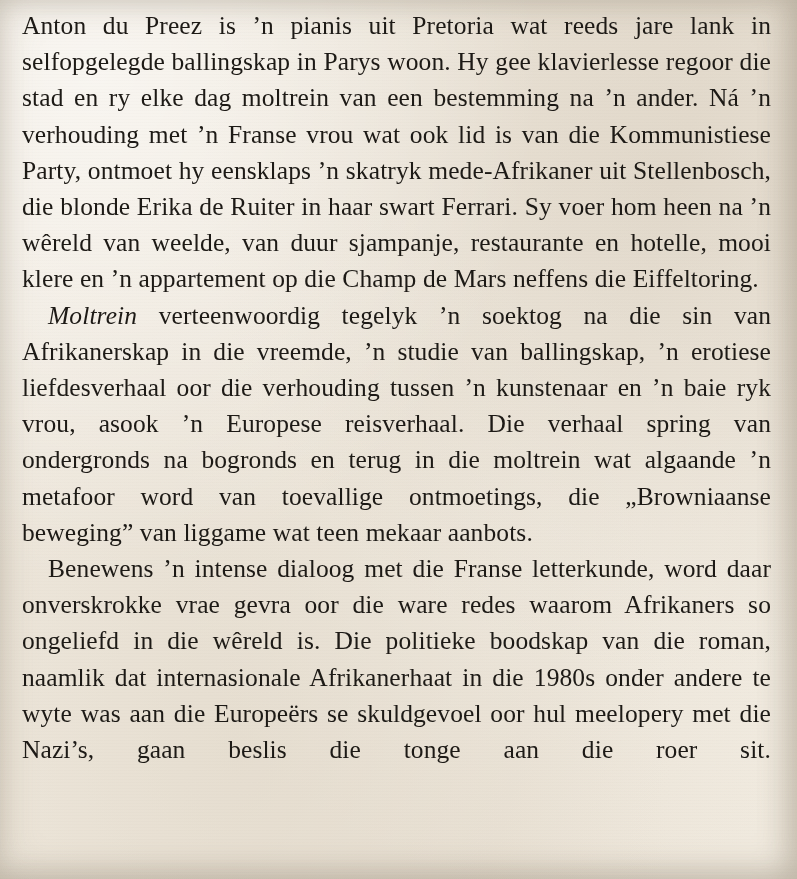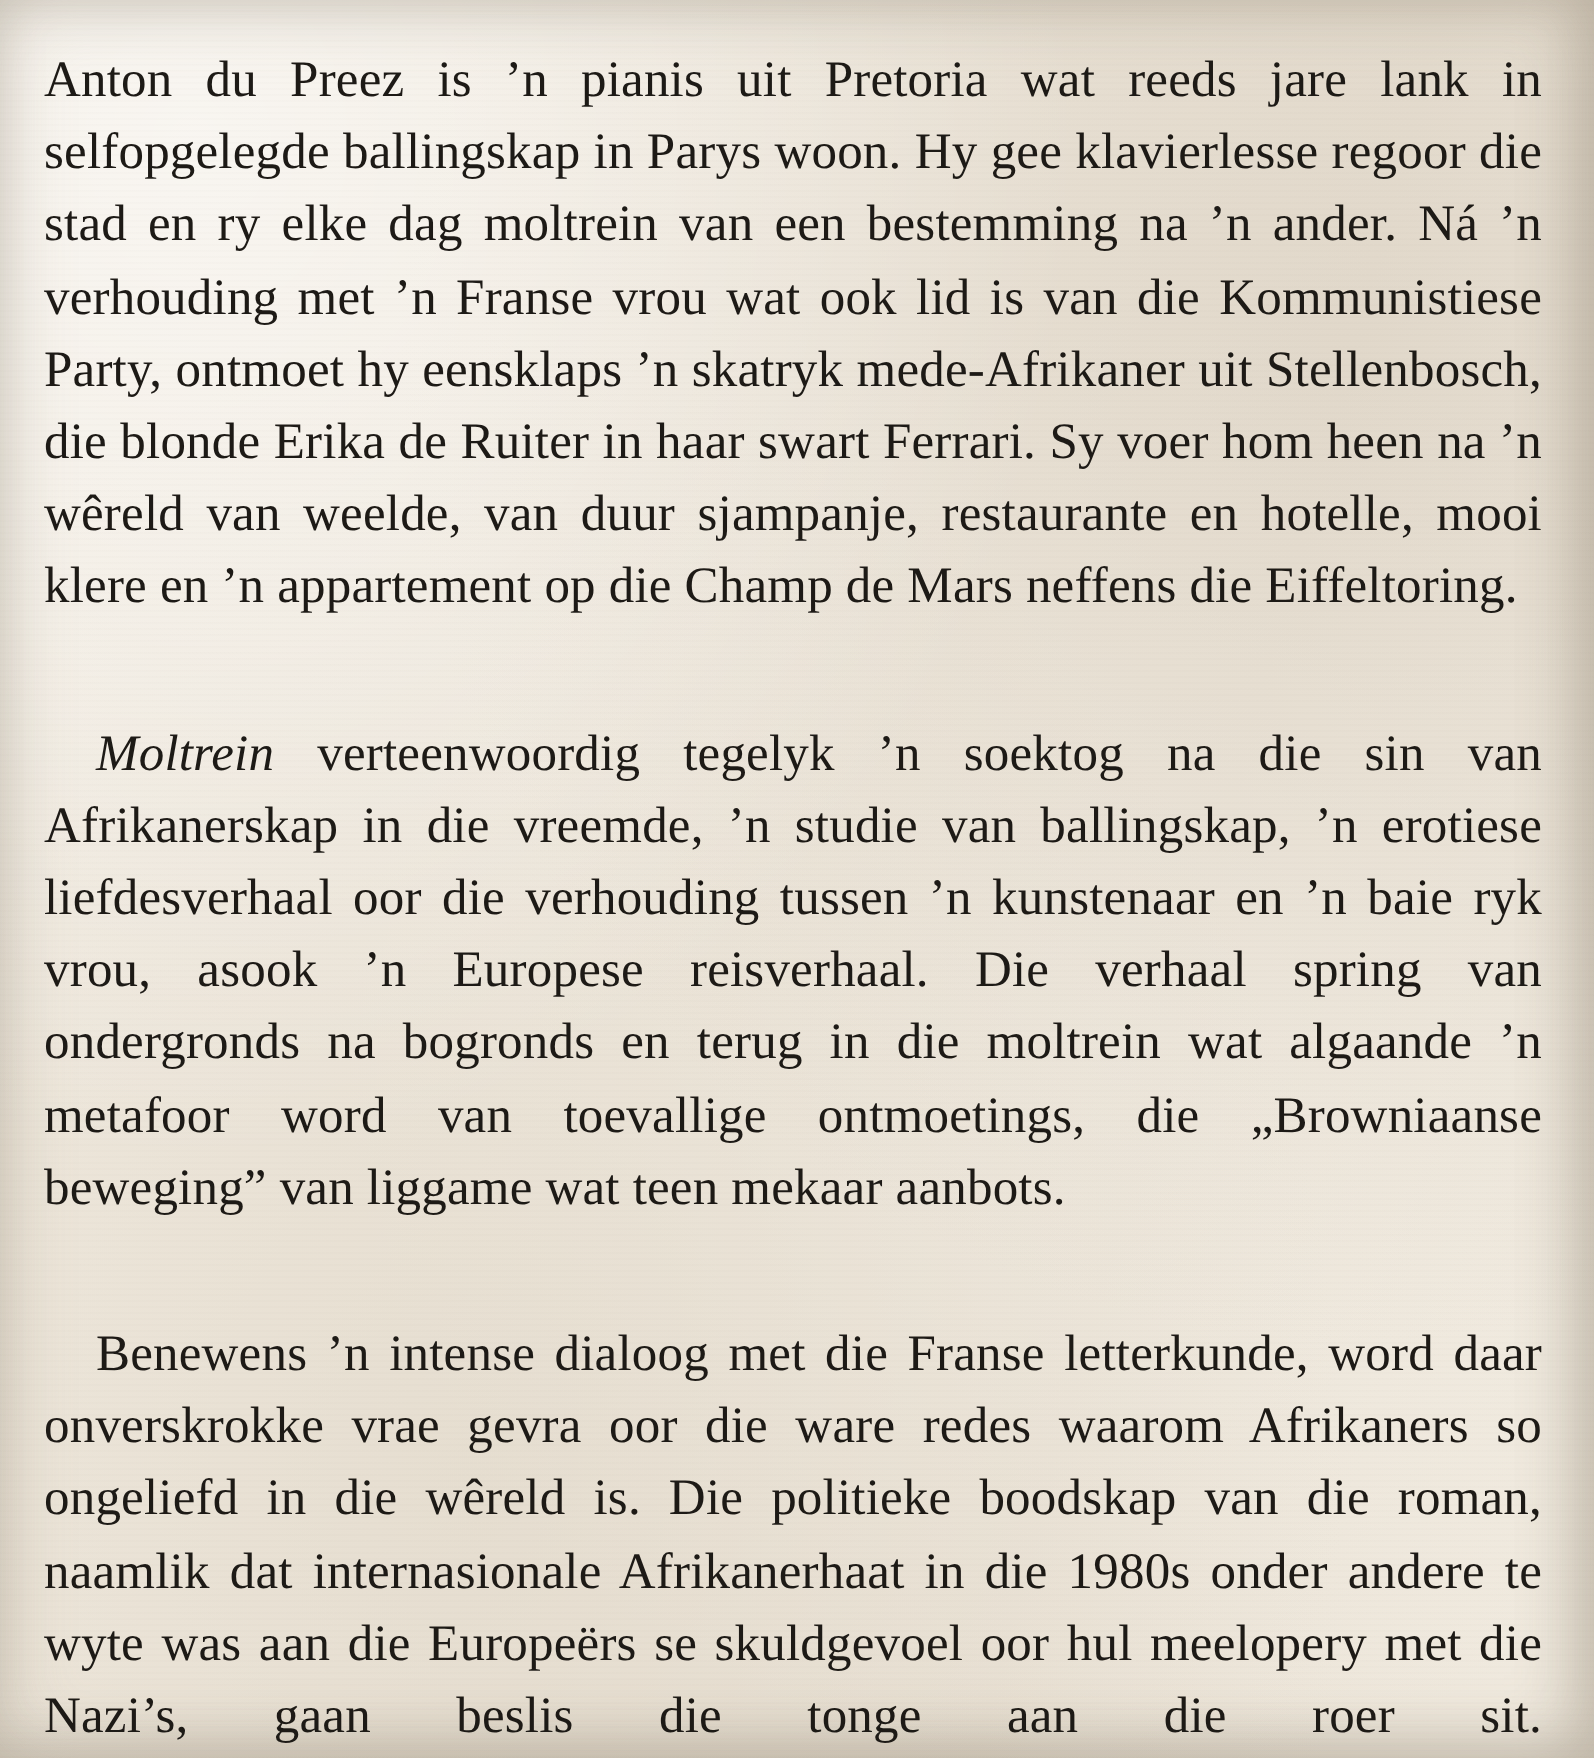--- a/index.html
+++ b/index.html
@@ -18,21 +18,21 @@
     position: relative;
     width: 797px;
     height: 879px;
     box-sizing: border-box;
     background:
       radial-gradient(ellipse at 12% 8%, rgba(255,255,255,0.55) 0%, rgba(255,255,255,0) 45%),
       radial-gradient(ellipse at 85% 20%, rgba(215,205,190,0.45) 0%, rgba(215,205,190,0) 50%),
       radial-gradient(ellipse at 30% 85%, rgba(222,213,198,0.5) 0%, rgba(222,213,198,0) 55%),
       radial-gradient(ellipse at 70% 60%, rgba(246,242,234,0.5) 0%, rgba(246,242,234,0) 50%),
       linear-gradient(105deg, #f2ece2 0%, #eee7db 38%, #e9e1d4 70%, #f1ebe0 100%);
-    padding: 22px 26px 10px 22px;
+    padding: 8px 26px 10px 22px;
   }
   
   .page:before {
     content: "";
     position: absolute;
     left: 0; top: 0; right: 0; bottom: 0;
     pointer-events: none;
     box-shadow:
       inset 0 0 38px rgba(150,138,120,0.30),
       inset -14px 0 26px rgba(140,128,110,0.22),
@@ -57,21 +57,20 @@
     text-align: justify;
     text-justify: inter-word;
     letter-spacing: 0.1px;
   }
   .para {
     margin: 0;
     text-indent: 0;
   }
   .para + .para {
     text-indent: 26px;
-    margin-top: 47px;
   }
   .para .title-italic {
     font-style: italic;
   }
   
   .para:last-child {
     text-align: justify;
   }
   .para:last-child:after {
     content: "";

